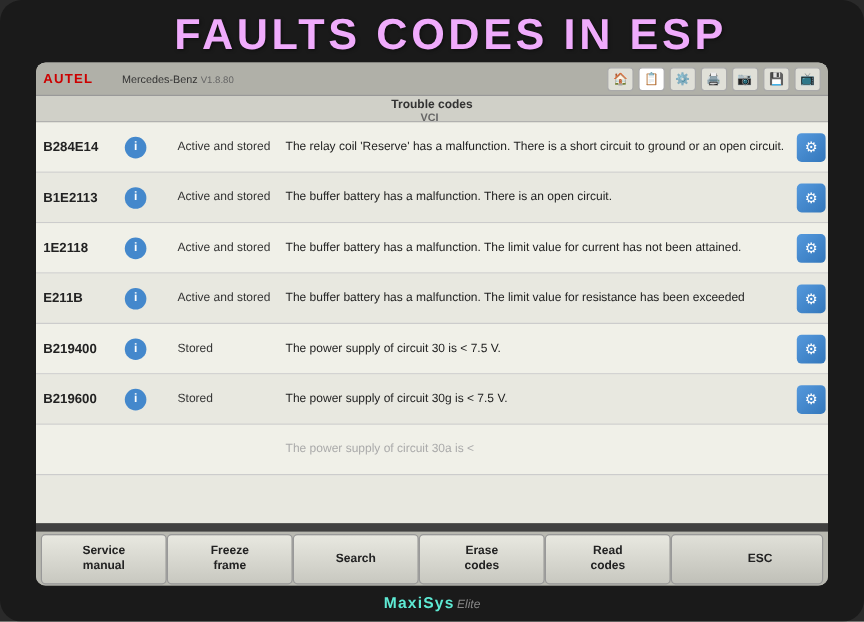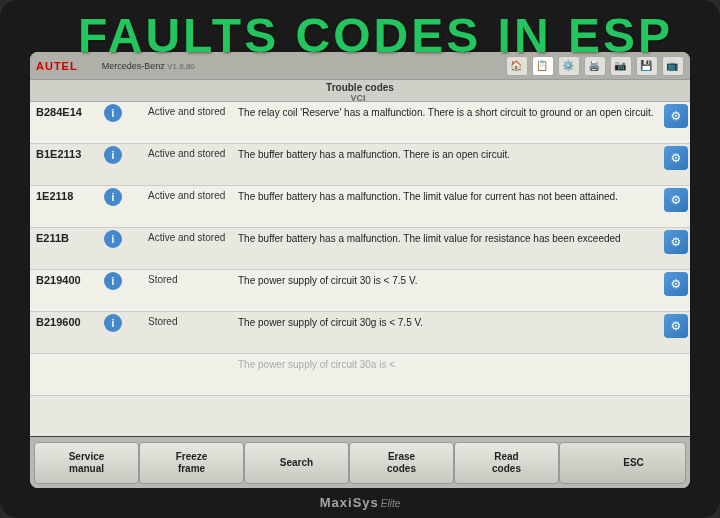--- a/index.html
+++ b/index.html
@@ -25,23 +25,23 @@
       align-items: center;
       justify-content: center;
     }
 
     
     .page-title {
       position: absolute;
       top: 8px;
       left: 0; right: 0;
       text-align: center;
-      font-size: 48px;
+      font-size: 36px;
       font-weight: 900;
-      color: #22c55e;
+      color: #f0abfc;
       letter-spacing: 3px;
       text-shadow: 1px 1px 3px rgba(0,0,0,0.5);
       z-index: 10;
       padding-left: 31px;
     }
 
     
     .tablet-screen {
       position: absolute;
       top: 52px;
@@ -125,21 +125,21 @@
     }
 
     
     .fault-table {
       flex: 1;
       overflow-y: auto;
       background: #e8e8e0;
     }
     .fault-row {
       display: flex;
-      align-items: flex-start;
+      align-items: center;
       border-bottom: 1px solid #ccc;
       background: #f0f0e8;
       min-height: 42px;
       padding: 2px 0;
     }
     .fault-row:nth-child(even) {
       background: #e8e8e0;
     }
     .fault-code {
       width: 72px;
@@ -213,21 +213,21 @@
       line-height: 1.4;
     }
 
     
     .bottom-bar {
       background: #b8b8b0;
       display: flex;
       align-items: center;
       padding: 4px 4px;
       gap: 0;
-      border-top: 1px solid #404040;
+      border-top: 7px solid #404040;
       height: 52px;
     }
     .btn {
       flex: 1;
       height: 42px;
       background: linear-gradient(180deg, #e8e8e0 0%, #c8c8c0 100%);
       border: 1px solid #999;
       border-radius: 4px;
       display: flex;
       flex-direction: column;
@@ -366,17 +366,17 @@
       <button class="btn">Freeze<br>frame</button>
       <button class="btn">Search</button>
       <button class="btn">Erase<br>codes</button>
       <button class="btn">Read<br>codes</button>
       <button class="btn esc-btn">ESC</button>
     </div>
 
   </div>
 
   <div style="position:absolute;bottom:8px;left:50%;transform:translateX(-50%);z-index:5;display:flex;align-items:baseline;gap:2px;">
-    <span style="color:#a3a3a3;font-size:13px;font-weight:900;letter-spacing:1px;font-family:Arial,sans-serif;">MaxiSys</span>
+    <span style="color:#5eead4;font-size:13px;font-weight:900;letter-spacing:1px;font-family:Arial,sans-serif;">MaxiSys</span>
     <span style="color:#888;font-size:10px;font-style:italic;font-family:Arial,sans-serif;">Elite</span>
   </div>
 
 </div>
 
 </body></html>

